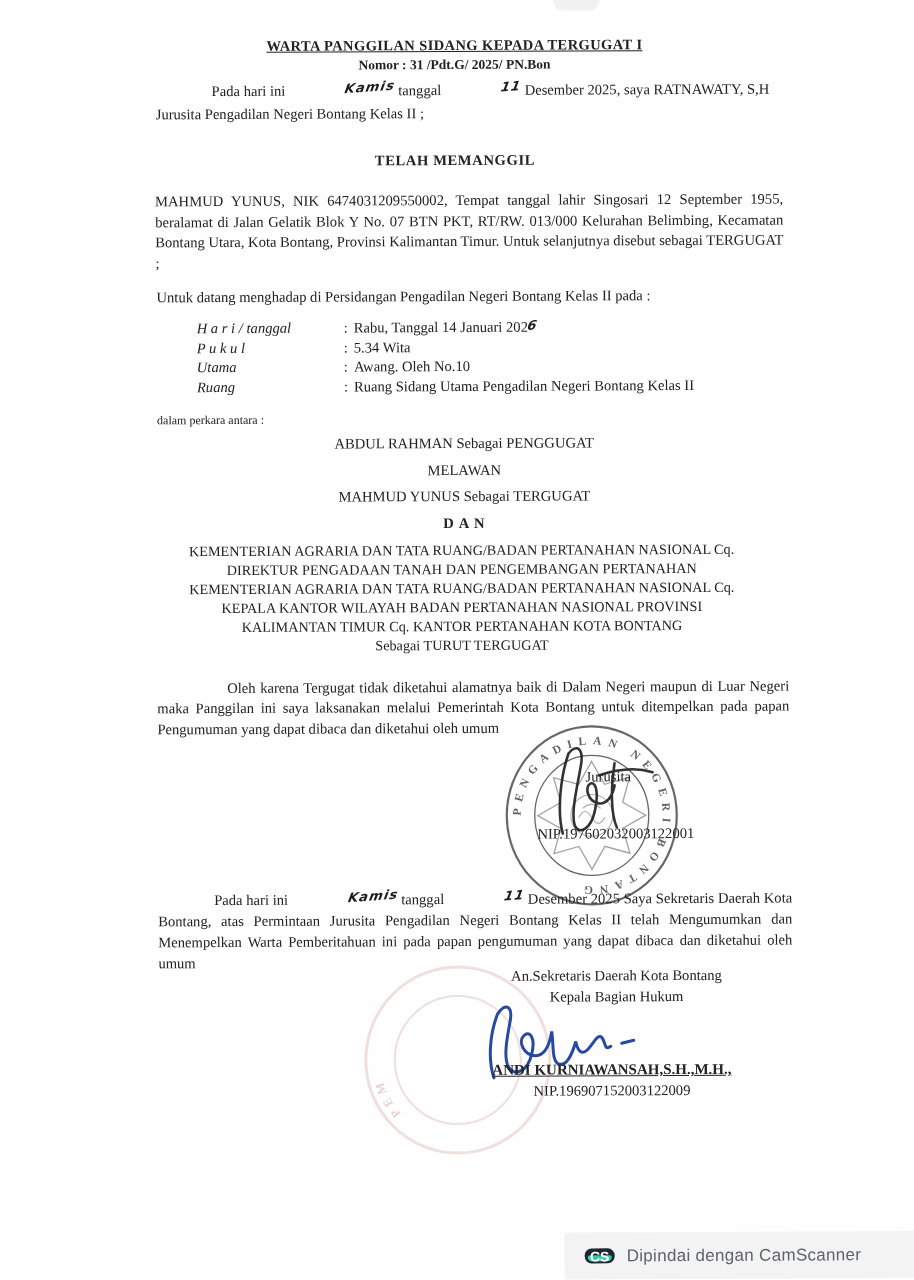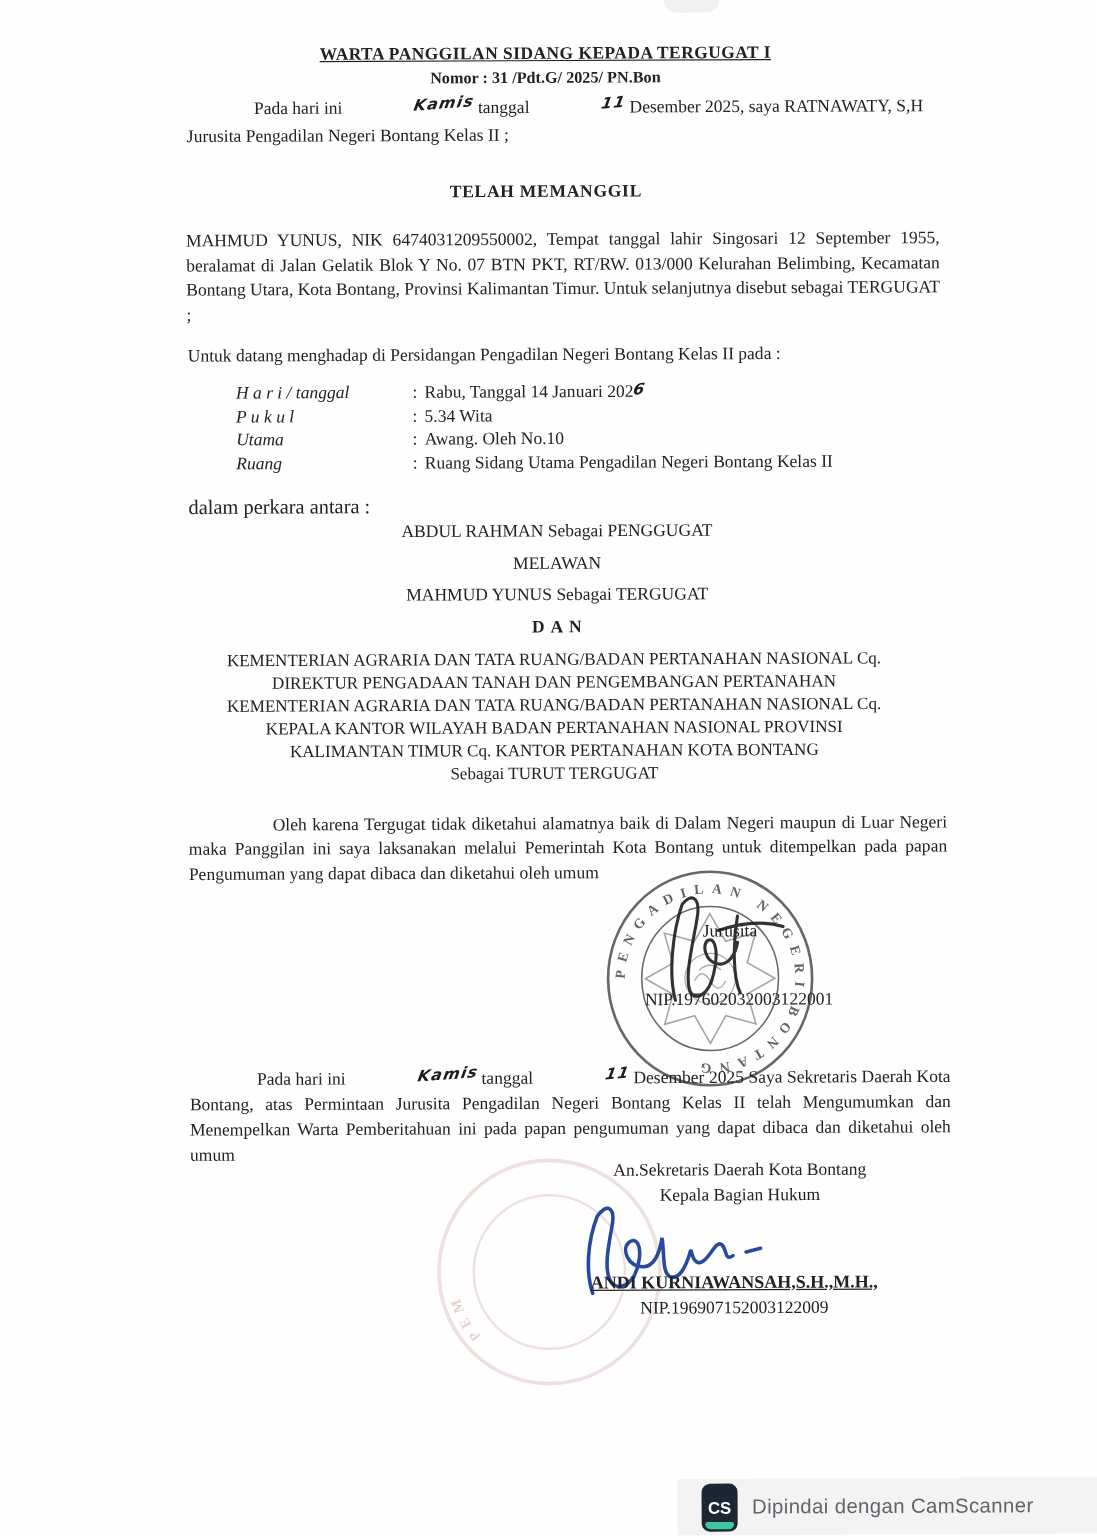--- a/index.html
+++ b/index.html
@@ -25,21 +25,21 @@
   .p-announce{ top:677px; left:157px; width:632px; text-indent:70px; line-height:20.3px; }
   .p-secretary{ top:889px; left:157px; width:634px; text-indent:56px; line-height:21px; }
 
   .bold-term { font-weight:normal; }
 
   .schedule { top:318px; left:198px; width:600px; font-size:14.6px; }
   .srow { display:flex; line-height:19.7px; }
   .slbl { width:147px; flex:none;font-style:italic; }
   .scolon { margin-right:6px; }
 
-  .case-lead { top:412px; left:158px; font-size:17px; }
+  .case-lead { top:412px; left:158px; font-size:12px; }
   .parties { top:435px; left:137px; width:656px; text-align:center; font-size:14.6px; }
   .parties .pline { height:26.7px; }
   .pline.and { font-weight:600; letter-spacing:1px; }
   .codef { top:541px; left:117px; width:690px; text-align:center; font-size:14.2px; line-height:19px; }
 
   .hand { font-family:"DejaVu Sans", sans-serif; font-style:italic; font-weight:700;
           display:inline-block; transform:skewX(-14deg) rotate(-4deg); font-size:13px;
           letter-spacing:1px; position:relative; top:-2px; color:#1c1c1c; }
 
   .stamp-svg { left:502px; top:723px; }
@@ -50,21 +50,21 @@
   .sig-nip { font-size:14.6px; }
 
   .sec-head { top:966px; left:455px; width:320px; text-align:center; font-size:14.6px; line-height:21px; }
   .faint-stamp-svg { left:358px; top:962px; }
   .sig2-svg { left:478px; top:998px; }
   .sec-id { top:1060px; left:445px; width:330px; text-align:center; line-height:21px; font-size:15px; }
 
   .cam-strip { left:562px; top:1233px; width:352px; height:47px; background:#f3f3f4;
                display:flex; align-items:center; padding-left:20px; gap:12px;
                font-family:"Liberation Sans", sans-serif; }
-  .cs-icon { position:relative; width:30px; height:40px; background:#1c2733; border-radius:7px;
+  .cs-icon { position:relative; width:30px; height:15px; background:#1c2733; border-radius:7px;
              color:#ffffff; font-weight:bold; font-size:14px; display:flex; align-items:center;
              justify-content:center; flex:none; }
   .cs-accent { position:absolute; bottom:2px; left:3px; right:3px; height:6px;
                background:#3fc6a5; border-radius:2px 2px 5px 5px; }
   .cs-letters { position:relative; z-index:1; }
   .cam-label { color:#5f646b; font-size:17px; letter-spacing:.3px; }
 </style>
 </head>
 <body>
 

